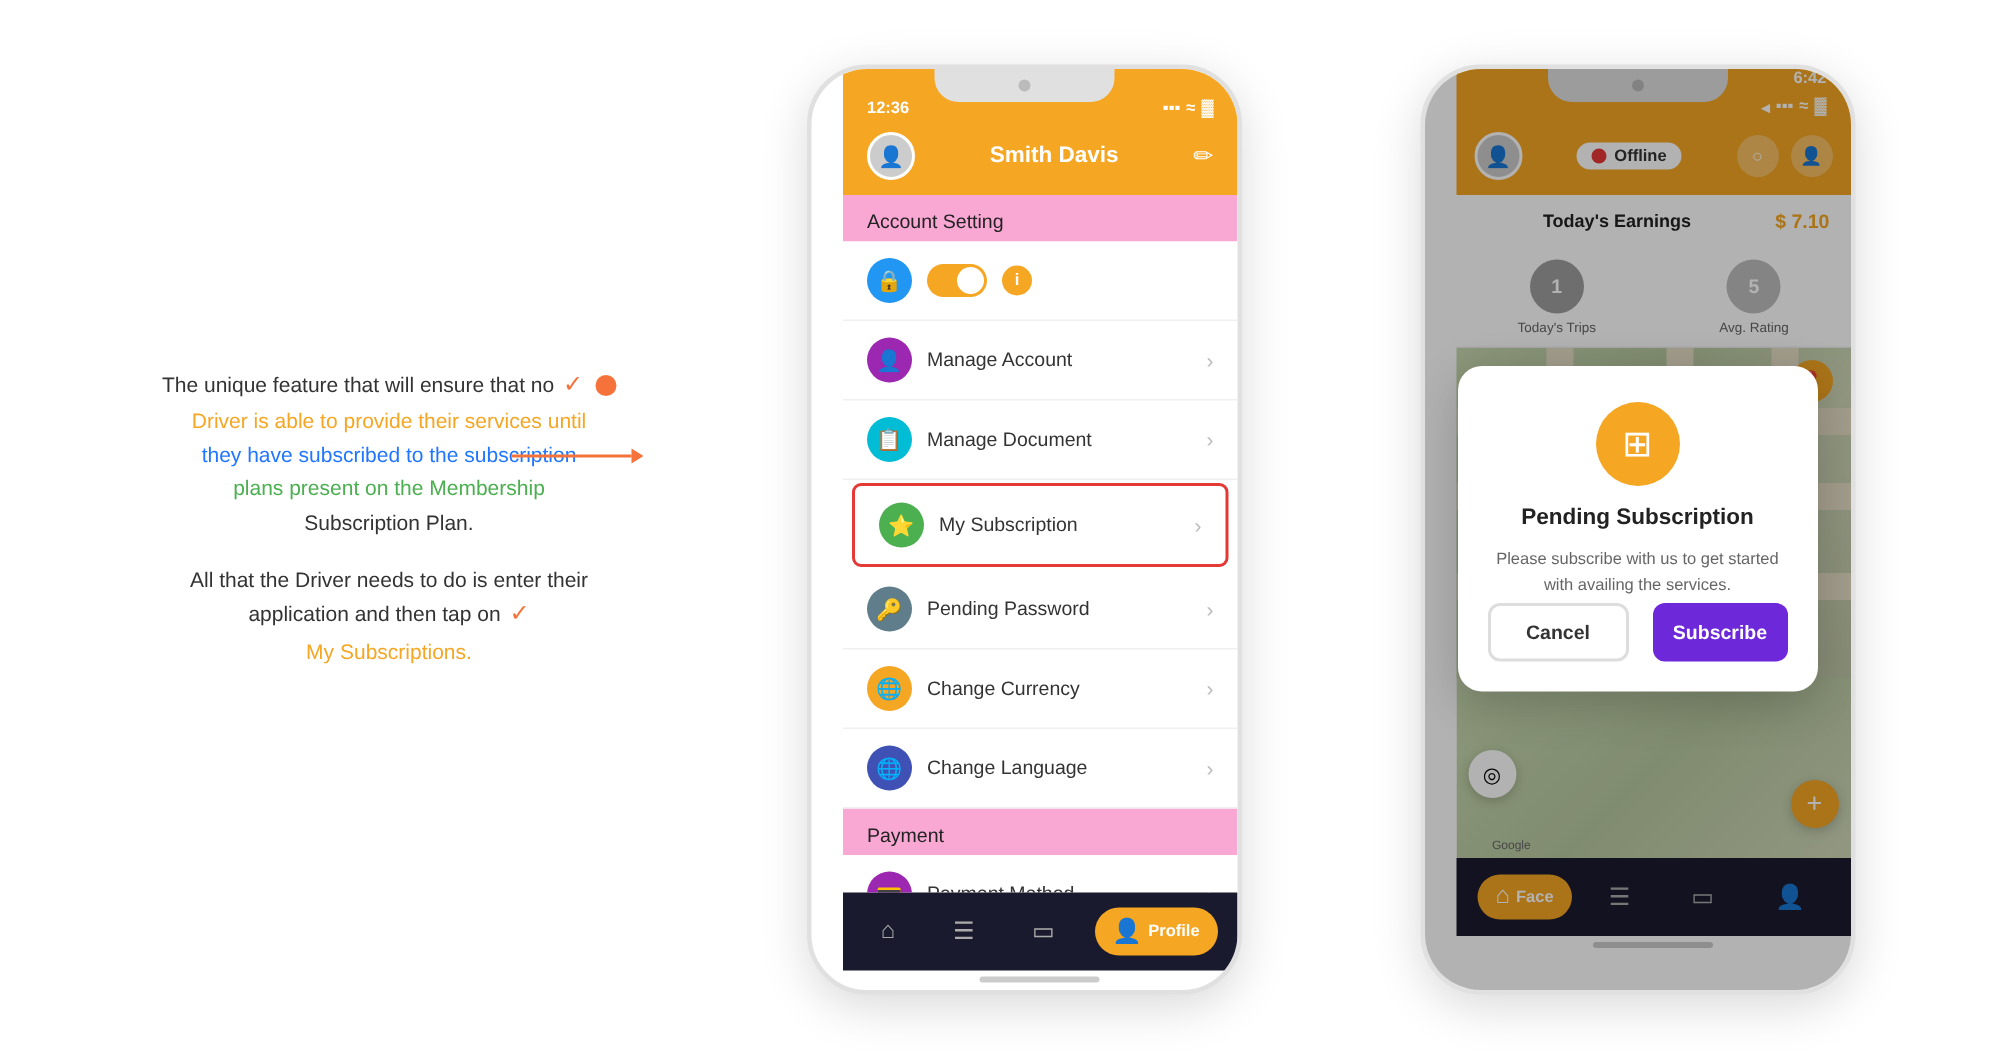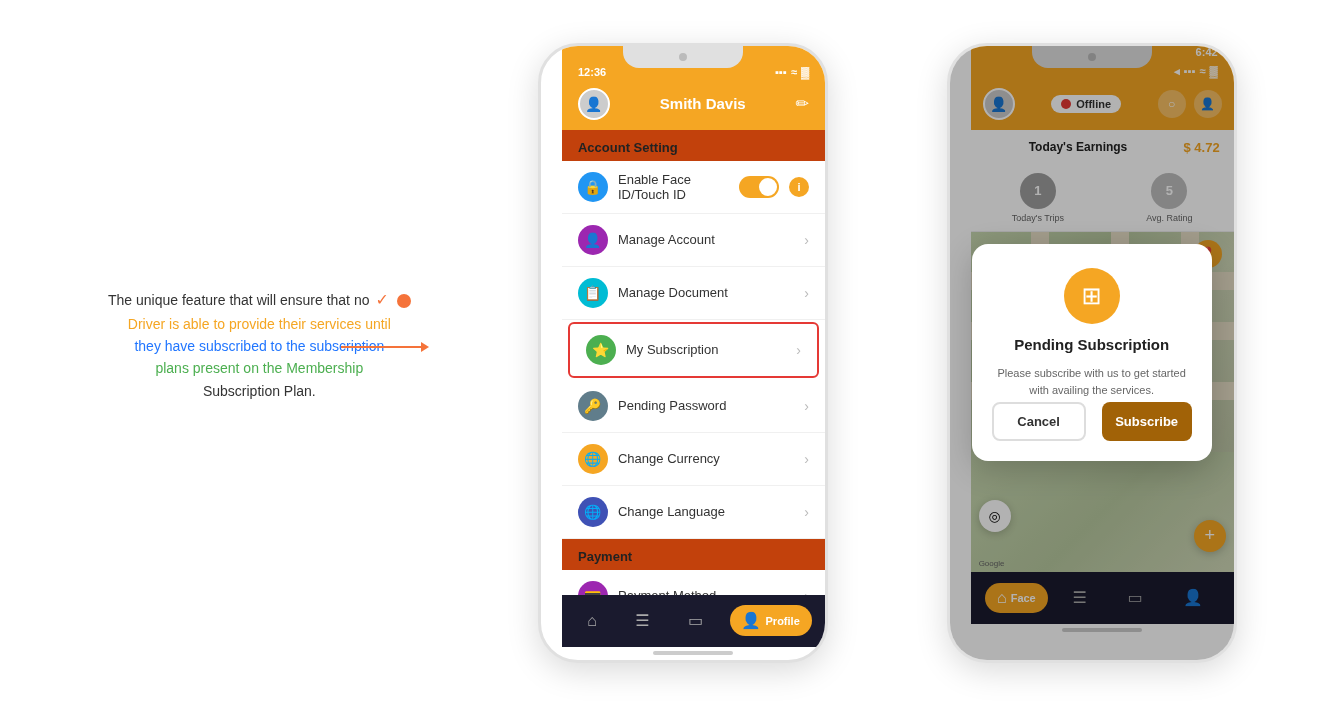--- a/index.html
+++ b/index.html
@@ -132,24 +132,24 @@
       font-weight: 700;
       font-size: 15px;
     }
     .edit-icon {
       color: #fff;
       font-size: 16px;
     }
 
     
     .section-header {
-      background: #c2410c;
+      background: #f9a8d4;
       padding: 10px 16px 6px;
       font-size: 13px;
-      font-weight: 700;
+      font-weight: 400;
       color: #222;
     }
 
     
     .menu-list {
       background: #fff;
     }
     .menu-item {
       display: flex;
       align-items: center;
@@ -403,21 +403,21 @@
       font-size: 13px;
       font-weight: 600;
       color: #333;
       cursor: pointer;
     }
     .modal-btn-subscribe {
       flex: 1;
       padding: 10px;
       border: none;
       border-radius: 8px;
-      background: #a16207;
+      background: #6d28d9;
       font-size: 13px;
       font-weight: 700;
       color: #fff;
       cursor: pointer;
     }
 
     
     .map-bottom-area {
       flex: 1;
       background: #d4e8c2;
@@ -451,21 +451,21 @@
       box-shadow: 0 2px 8px rgba(0,0,0,0.2);
       display: flex;
       align-items: center;
       justify-content: center;
       font-size: 18px;
       color: #fff;
     }
     .google-label {
       position: absolute;
       bottom: 4px;
-      left: 8px;
+      left: 24px;
       font-size: 8px;
       color: #666;
       font-weight: 500;
     }
 
     
     .ic-blue { background: #2196f3; }
     .ic-purple { background: #9c27b0; }
     .ic-cyan { background: #00bcd4; }
     .ic-green { background: #4caf50; }
@@ -479,20 +479,25 @@
 <div class="scene">
 
   <div class="left-text">
     <p>
       <span class="text-normal">The unique feature that will ensure that no </span><span class="check-icon">✓</span> <span class="dot-orange"></span><br>
       <span class="text-orange">Driver is able to provide their services until</span><br>
       <span class="text-blue">they have subscribed to the subscription</span><br>
       <span class="text-green">plans present on the Membership</span><br>
       <span class="text-normal">Subscription Plan.</span>
     </p>
+    <p>
+      <span class="text-normal">All that the Driver needs to do is enter their</span><br>
+      <span class="text-normal">application and then tap on </span><span class="check-icon">✓</span><br>
+      <span class="text-orange">My Subscriptions.</span>
+    </p>
 
     <div style="position:absolute; right:-10px; top:55px; display:flex; align-items:center;">
       <div style="width:80px; height:2px; background:#f5733a;"></div>
       <div style="width:0; height:0; border-top:5px solid transparent; border-bottom:5px solid transparent; border-left:8px solid #f5733a;"></div>
     </div>
   </div>
 
   <div class="phone">
     <div class="phone-notch">
       <div class="phone-notch-dot"></div>
@@ -512,21 +517,20 @@
       <span class="header-name">Smith Davis</span>
       <span class="edit-icon">✏</span>
     </div>
 
     <div style="overflow:hidden; height:465px;">
       <div class="section-header">Account Setting</div>
       <div class="menu-list">
 
         <div class="menu-item">
           <div class="menu-icon ic-blue">🔒</div>
-          <span class="menu-label">Enable Face ID/Touch ID</span>
           <div class="toggle-switch"></div>
           <div class="info-icon">i</div>
         </div>
 
         <div class="menu-item">
           <div class="menu-icon ic-purple">👤</div>
           <span class="menu-label">Manage Account</span>
           <span class="menu-arrow">›</span>
         </div>
 
@@ -613,21 +617,21 @@
         <div class="offline-dot"></div>
         <span>Offline</span>
       </div>
       <div style="flex:1"></div>
       <div class="ph2-btn">○</div>
       <div class="ph2-btn">👤</div>
     </div>
 
     <div class="earnings-card">
       <span class="earnings-label">Today's Earnings</span>
-      <span class="earnings-value">$ 4.72</span>
+      <span class="earnings-value">$ 7.10</span>
     </div>
 
     <div class="stats-row">
       <div class="stat-item">
         <div class="stat-circle" style="background:#9e9e9e;">
           <span>1</span>
         </div>
         <div class="stat-label">Today's Trips</div>
       </div>
       <div class="stat-item">

